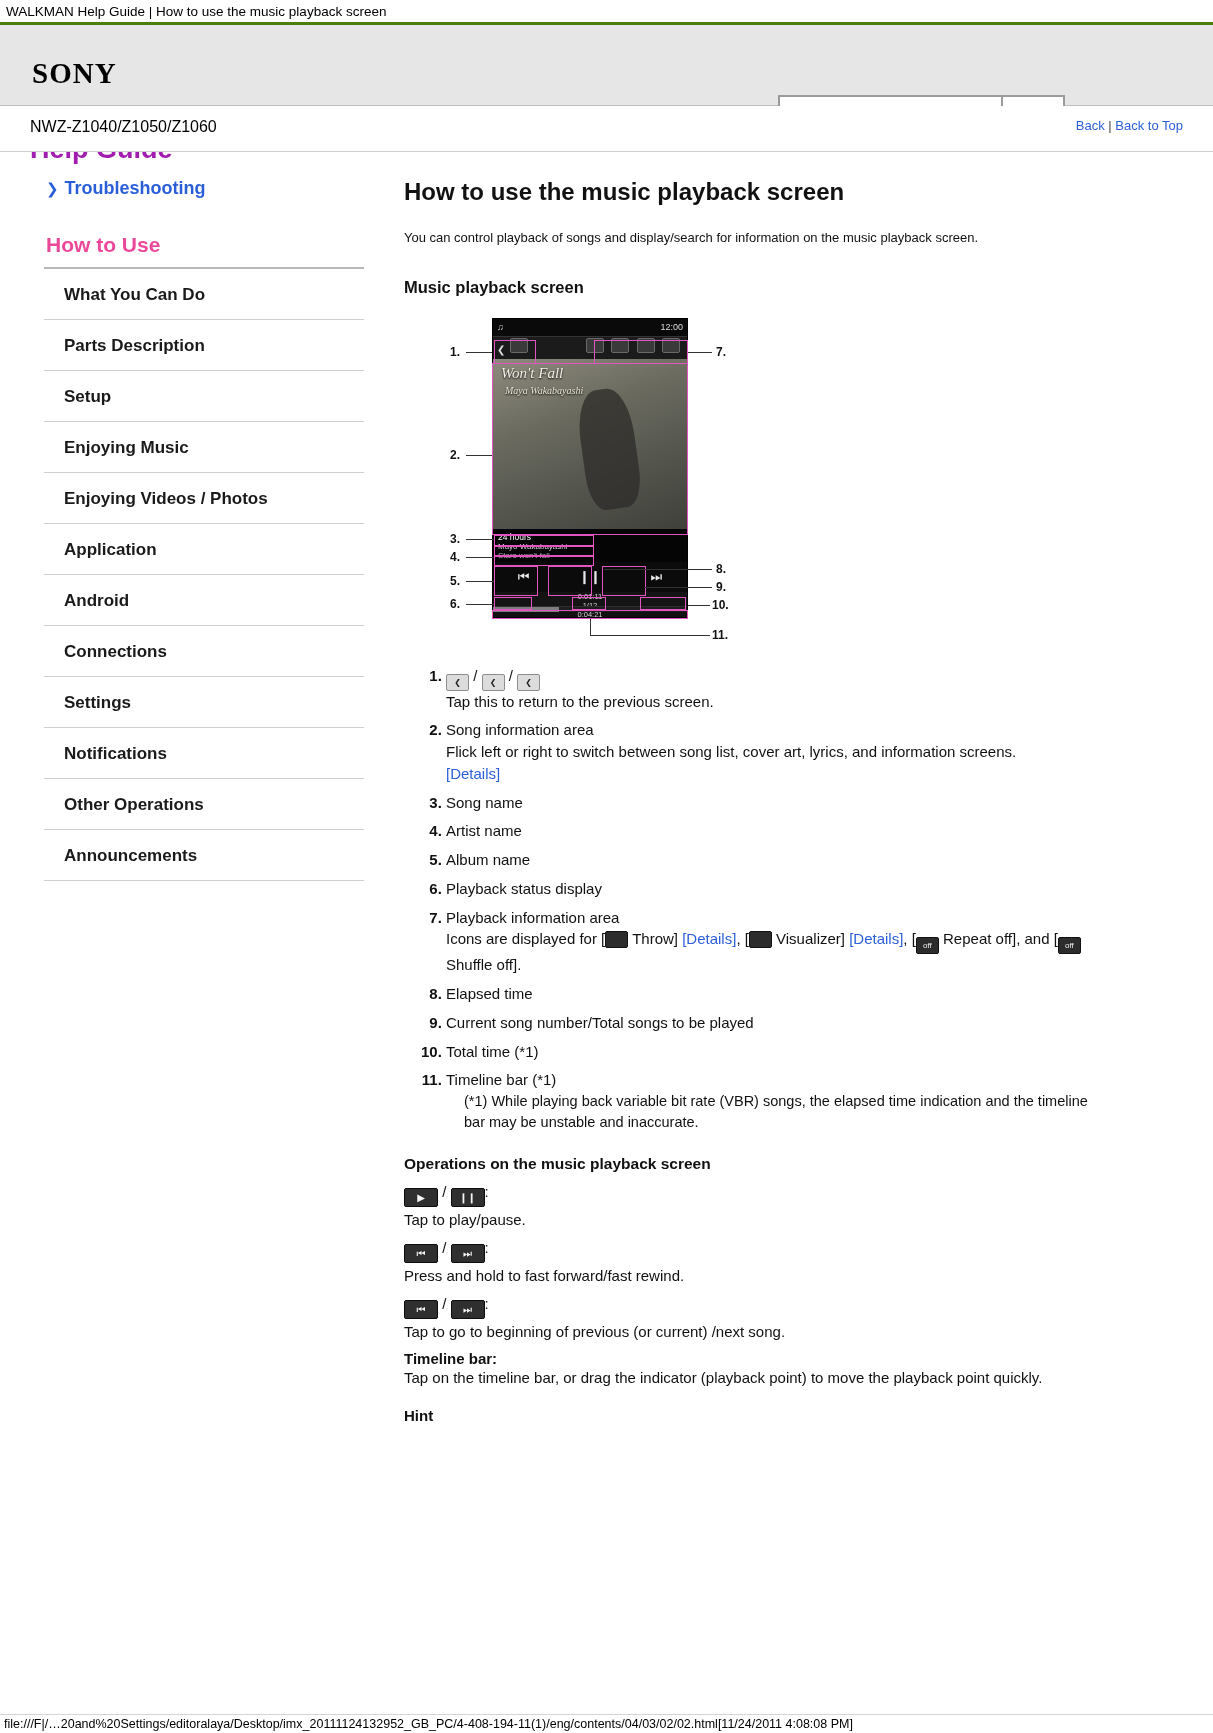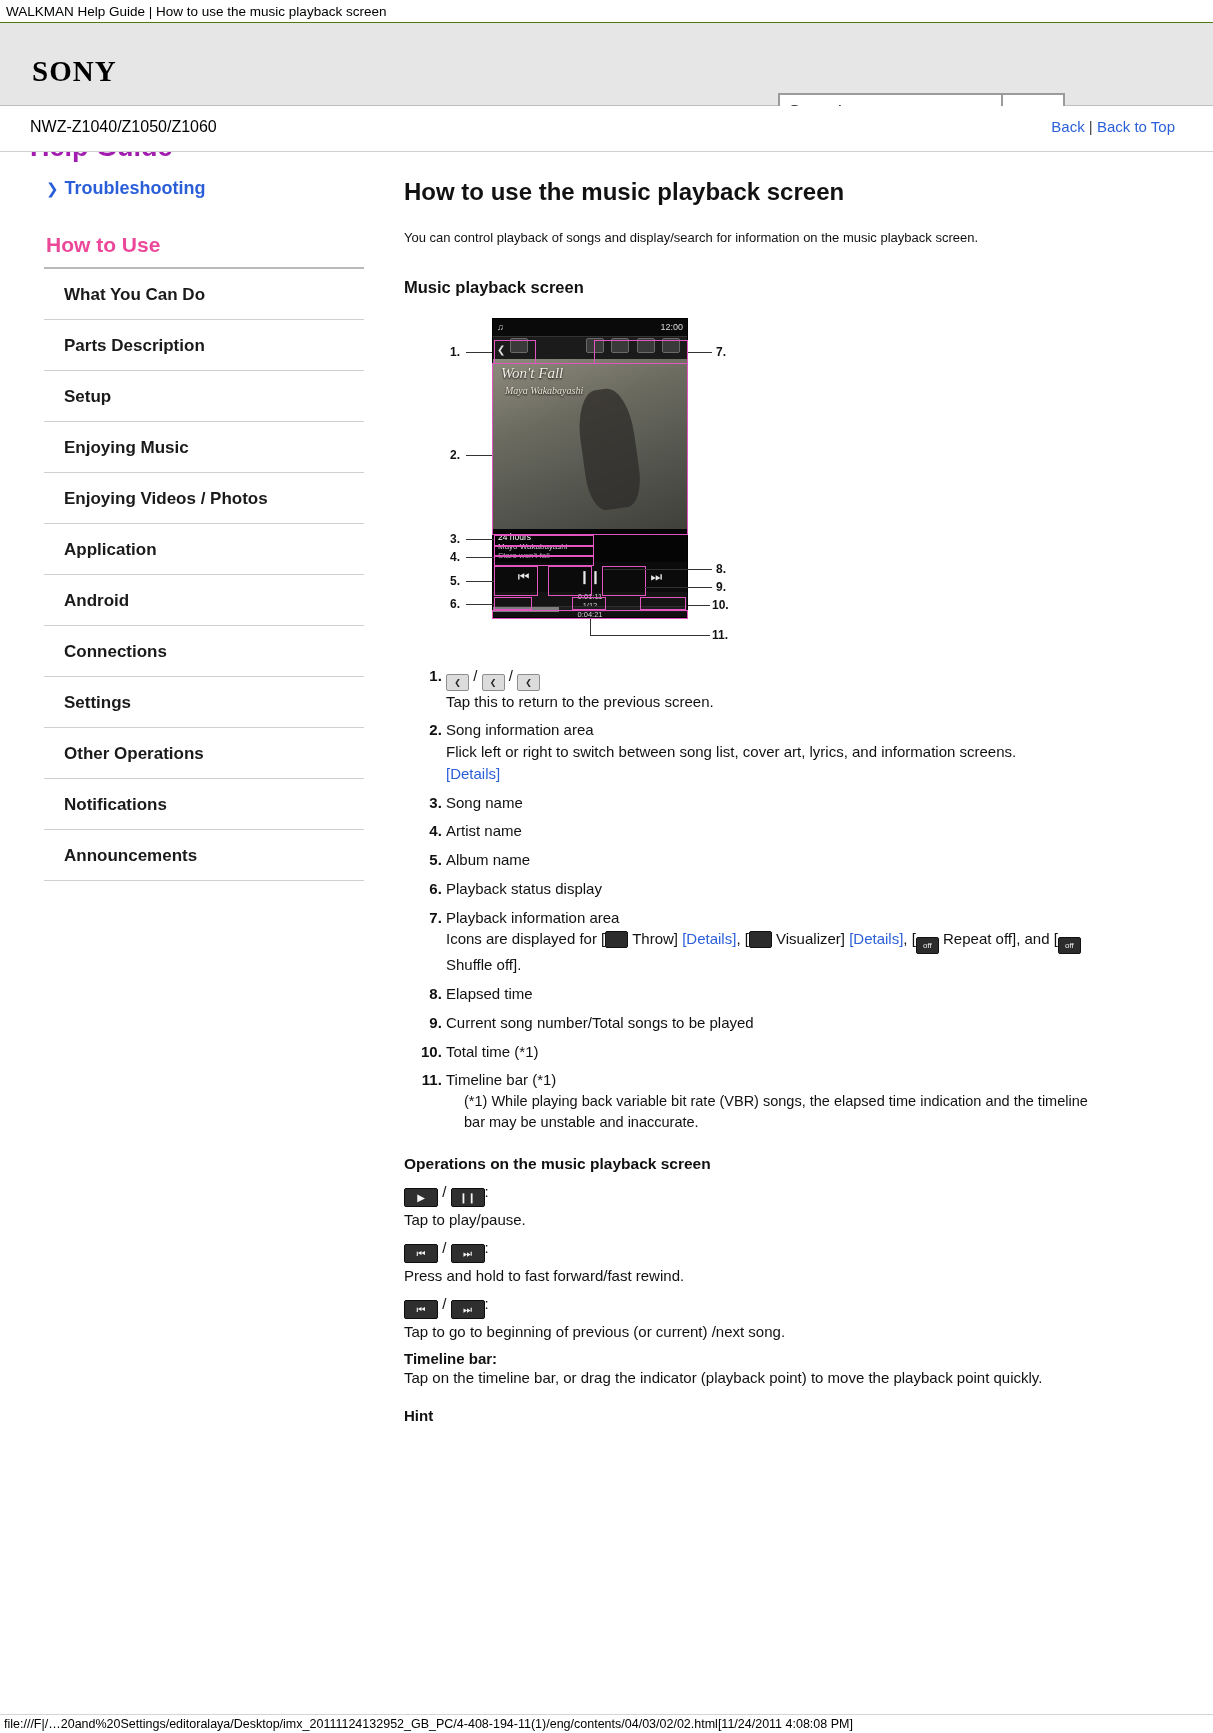--- a/index.html
+++ b/index.html
@@ -21,21 +21,21 @@
     color: #000;
     padding: 3px 6px 2px 6px;
     height: 22px;
     line-height: 17px;
     white-space: nowrap;
   }
 
   
   .header-band {
     background: #e6e6e6;
-    border-top: 1px solid #4d7c0f;
+    border-top: 3px solid #4d7c0f;
     border-bottom: 1px solid #bdbdbd;
     height: 84px;
     position: relative;
   }
   .sony-logo {
     position: absolute;
     left: 32px;
     top: 32px;
     font-family: "Liberation Serif", serif;
     font-weight: bold;
@@ -88,23 +88,23 @@
   }
   .model-name {
     position: absolute;
     left: 30px;
     top: 12px;
     font-size: 16px;
     color: #000;
   }
   .nav-links {
     position: absolute;
-    right: 38px;
+    right: 30px;
     top: 12px;
-    font-size: 15px;
+    font-size: 13px;
     color: #444;
   }
   .nav-links a {
     color: #2b5fd9;
     text-decoration: none;
   }
 
   
   .content-wrap {
     display: flex;
@@ -460,24 +460,24 @@
       <li>
           <a href="#">Android</a>
         </li>
       <li>
           <a href="#">Connections</a>
         </li>
       <li>
           <a href="#">Settings</a>
         </li>
       <li>
+          <a href="#">Notifications</a>
+        </li>
+      <li>
           <a href="#">Other Operations</a>
-        </li>
-      <li>
-          <a href="#">Notifications</a>
         </li>
       <li>
           <a href="#">Announcements</a>
         </li>
     </ul>
   </div>
 
   <div class="main">
     <h1 class="main-title">How to use the music playback screen</h1>
     <p class="intro">You can control playback of songs and display/search for information on the music playback screen.</p>

